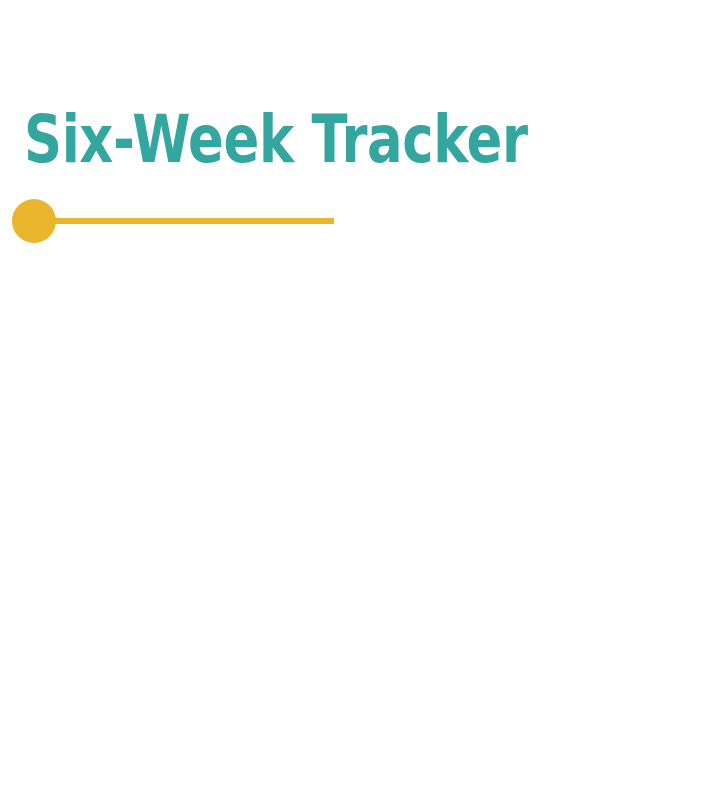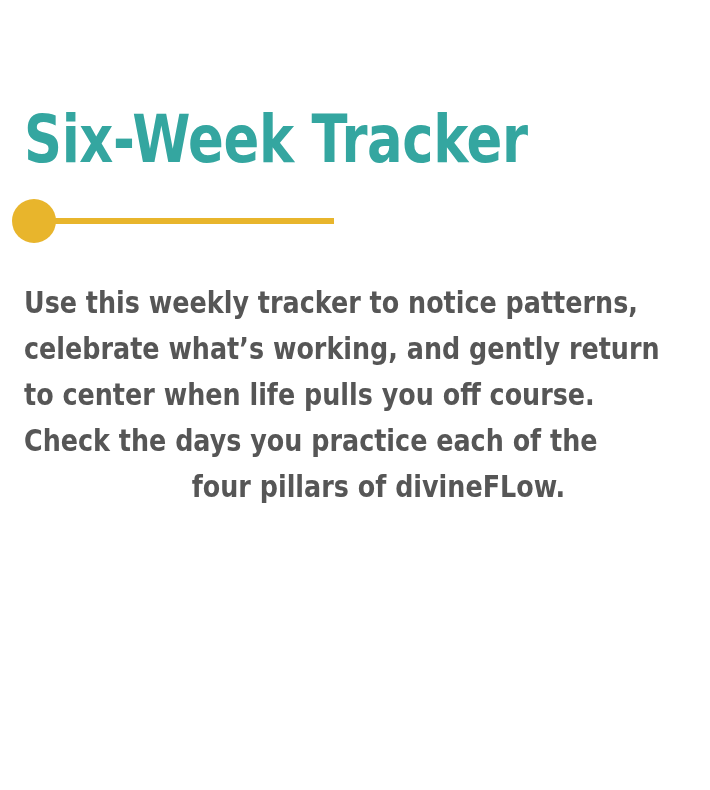--- a/index.html
+++ b/index.html
@@ -12,21 +12,20 @@
   body {
     font-family: "Liberation Sans", sans-serif;
   }
 
   #page {
     position: relative;
     width: 710px;
     height: 790px;
     background: #ffffff;
     overflow: hidden;
-    text-align: right;
   }
 
   
   #page-title {
     position: absolute;
     left: 24px;
     top: 101px;
     margin: 0;
     font-family: "DejaVu Sans", sans-serif;
     font-weight: 700;
@@ -92,21 +91,14 @@
 
 <div id="page">
 
   <h1 id="page-title">Six-Week Tracker</h1>
 
   <div id="divider">
     <span id="divider-dot"></span>
     <span id="divider-line"></span>
   </div>
 
-  <div id="body-copy">
-    <p class="copy-line">Use this weekly tracker to notice patterns,</p>
-    <p class="copy-line">celebrate what’s working, and gently return</p>
-    <p class="copy-line">to center when life pulls you off course.</p>
-    <p class="copy-line">Check the days you practice each of the</p>
-    <p class="copy-line">four pillars of divineFLow.</p>
-  </div>
 
 </div>
 
 </body></html>

